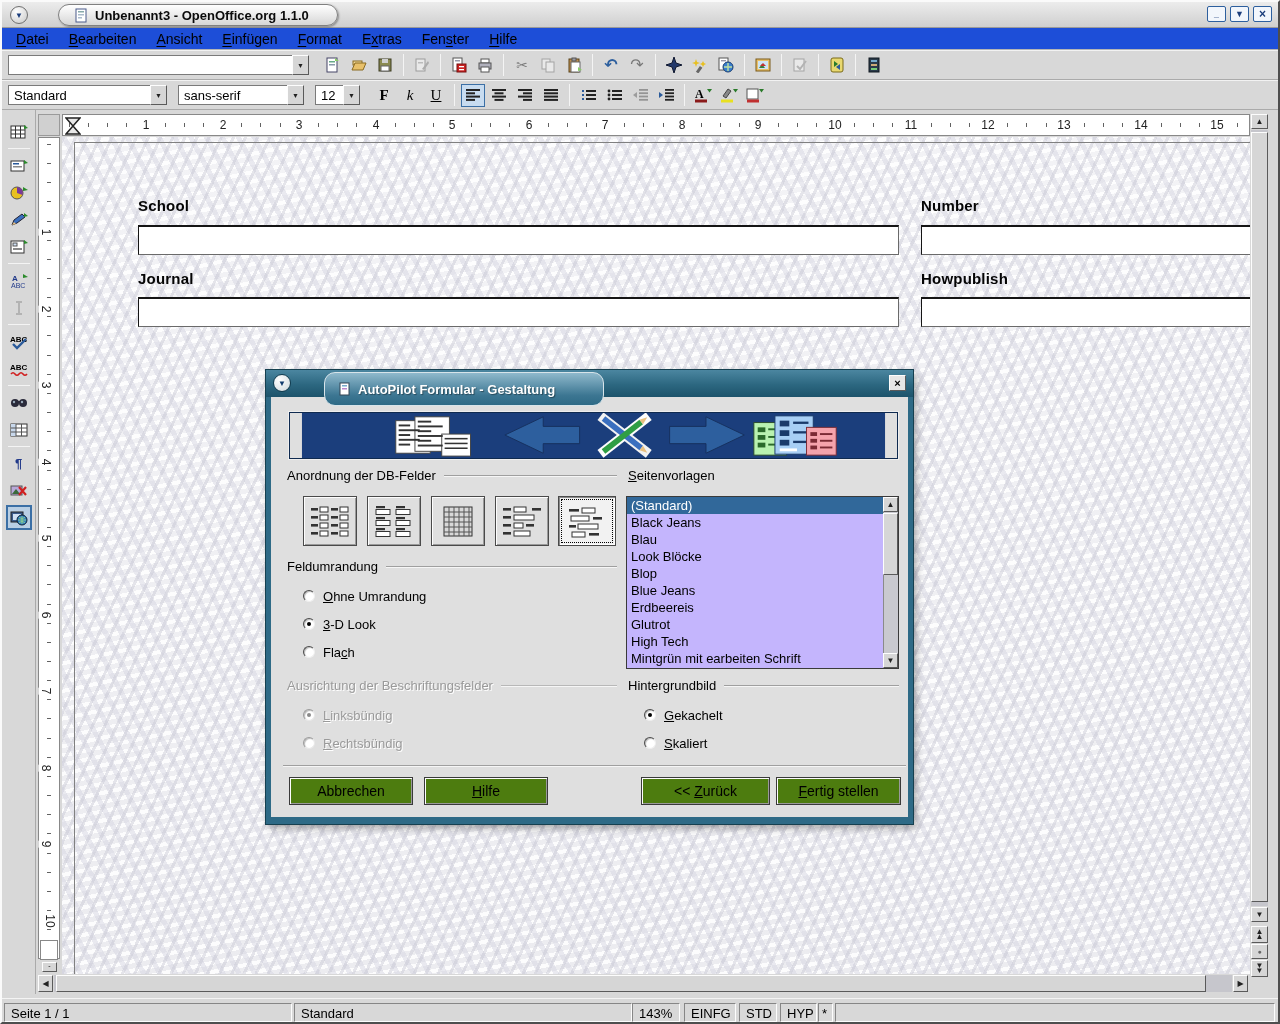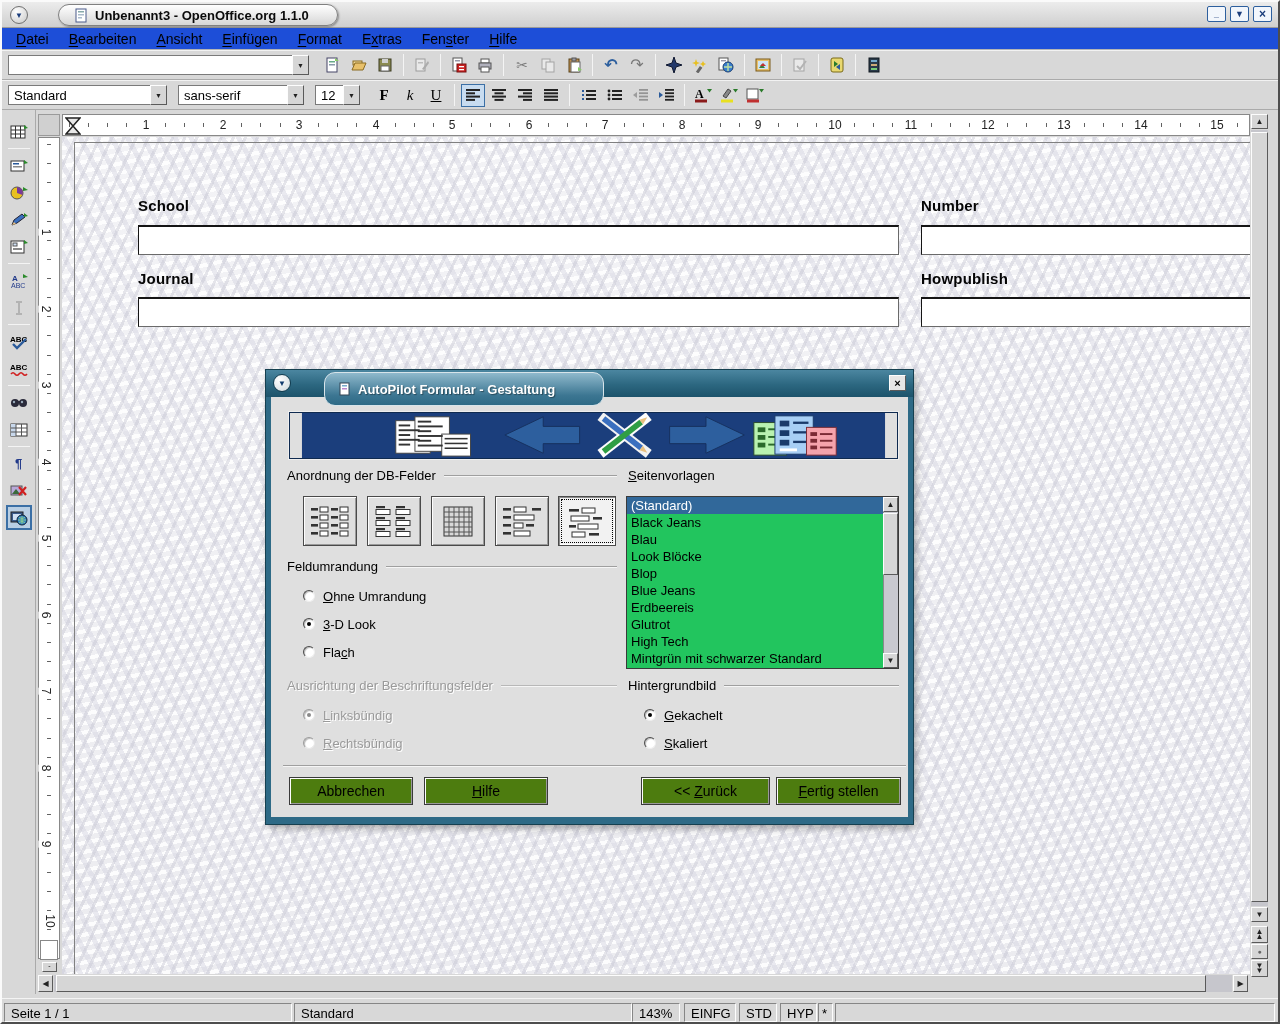--- a/index.html
+++ b/index.html
@@ -121,21 +121,21 @@
   .banner { position:absolute; left:18px; top:42px; width:609px; height:47px; border:1px solid #0f2a50; box-shadow:0 0 0 1px #eee; }
   .grp { position:absolute; display:flex; align-items:center; font-size:13px; }
   .grp .line { flex:1; height:1px; background:#9f9f9f; box-shadow:0 1px 0 #f6f6f6; margin-left:8px; }
   .grp.disabled { color:#9a9a9a; text-shadow:1px 1px 0 #fff; }
   .grp.disabled .line { background:#b8b8b8; }
   .toggle { position:absolute; width:54px; height:50px; background:#dfdfdf; border:1px solid #4a4a4a;
             box-shadow:inset 1px 1px 0 #fdfdfd, inset -1px -1px 0 #9a9a9a;
             display:flex; align-items:center; justify-content:center; }
   .toggle.pressed { width:58px; background:#f2f2f2; box-shadow:inset 1px 1px 0 #8a8a8a, inset -1px -1px 0 #fdfdfd;
                     outline:1px dotted #000; outline-offset:-4px; }
-  .listbox { position:absolute; left:355px; top:126px; width:273px; height:173px; background:#22c55e; border:1px solid #3a3a3a; }
+  .listbox { position:absolute; left:355px; top:126px; width:273px; height:173px; background:#c4b5fd; border:1px solid #3a3a3a; }
   .listbox .items { position:absolute; left:0; top:0; right:15px; bottom:0; overflow:hidden; }
   .list-item { height:17px; font-size:13px; padding:1px 4px; white-space:nowrap; }
   .list-item.sel { background:#31689a; color:#fff; }
   .lb-sb { position:absolute; right:0; top:0; width:15px; bottom:0; background:#c9c9cf; border-left:1px solid #8a8a8a; }
   .lb-up { position:absolute; right:0; top:0; width:15px; height:15px; }
   .lb-thumb { position:absolute; right:0; top:16px; width:15px; height:62px; }
   .lb-down { position:absolute; right:0; bottom:0; width:15px; height:15px; }
   .radio-row { position:absolute; display:flex; align-items:center; gap:8px; font-size:13px; height:16px; }
   .rb { width:12px; height:12px; border-radius:50%; background:#fff; border:1px solid;
         border-color:#4a4a4a #efefef #efefef #4a4a4a; box-shadow:inset 1px 1px 1px rgba(0,0,0,.28);
@@ -836,21 +836,21 @@
       <div class="items">
         <div class="list-item sel">(Standard)</div>
         <div class="list-item">Black Jeans</div>
         <div class="list-item">Blau</div>
         <div class="list-item">Look Blöcke</div>
         <div class="list-item">Blop</div>
         <div class="list-item">Blue Jeans</div>
         <div class="list-item">Erdbeereis</div>
         <div class="list-item">Glutrot</div>
         <div class="list-item">High Tech</div>
-        <div class="list-item">Mintgrün mit schwarzer Standard</div>
+        <div class="list-item">Mintgrün mit earbeiten Schrift</div>
       </div>
       <div class="lb-sb">
         <div class="lb-up raised arrowg">
             <span>▲</span>
           </div>
         <div class="lb-thumb raised"></div>
         <div class="lb-down raised arrowg">
             <span>▼</span>
           </div>
       </div>

